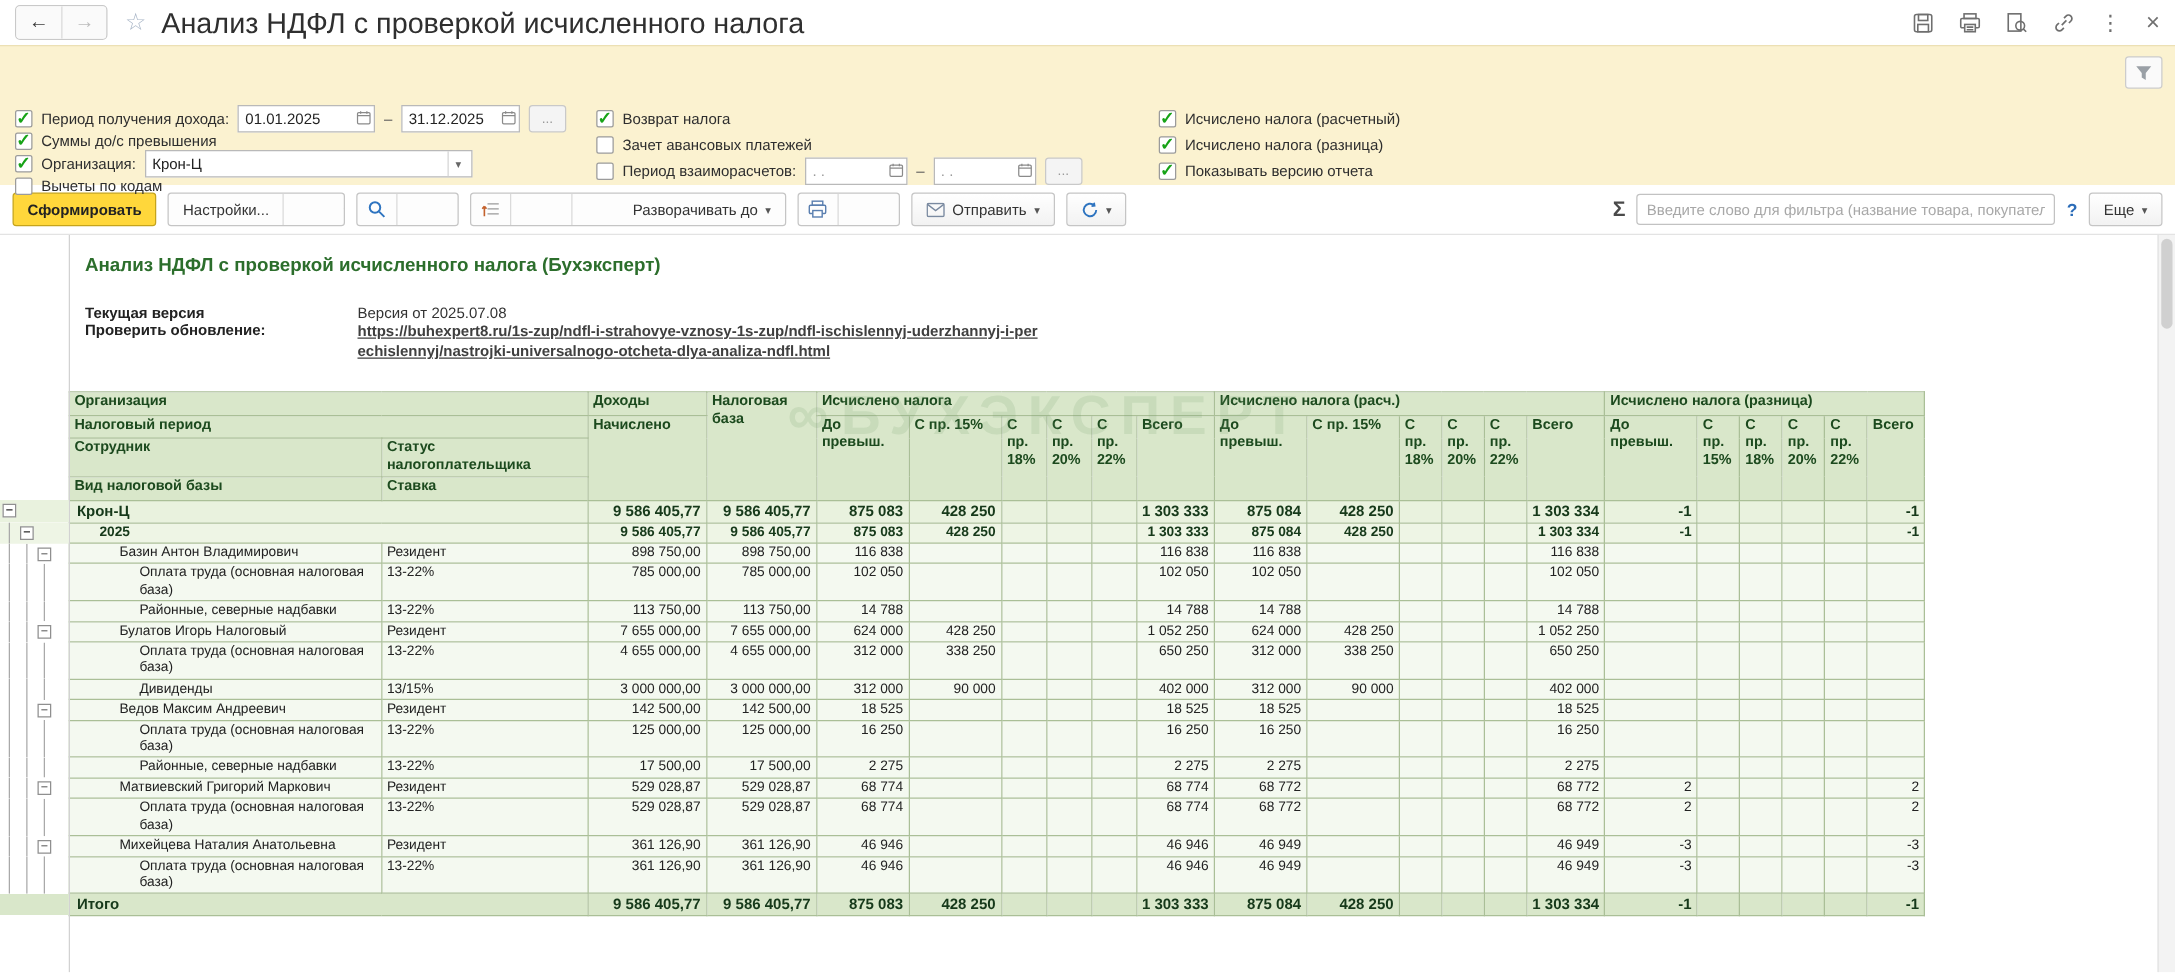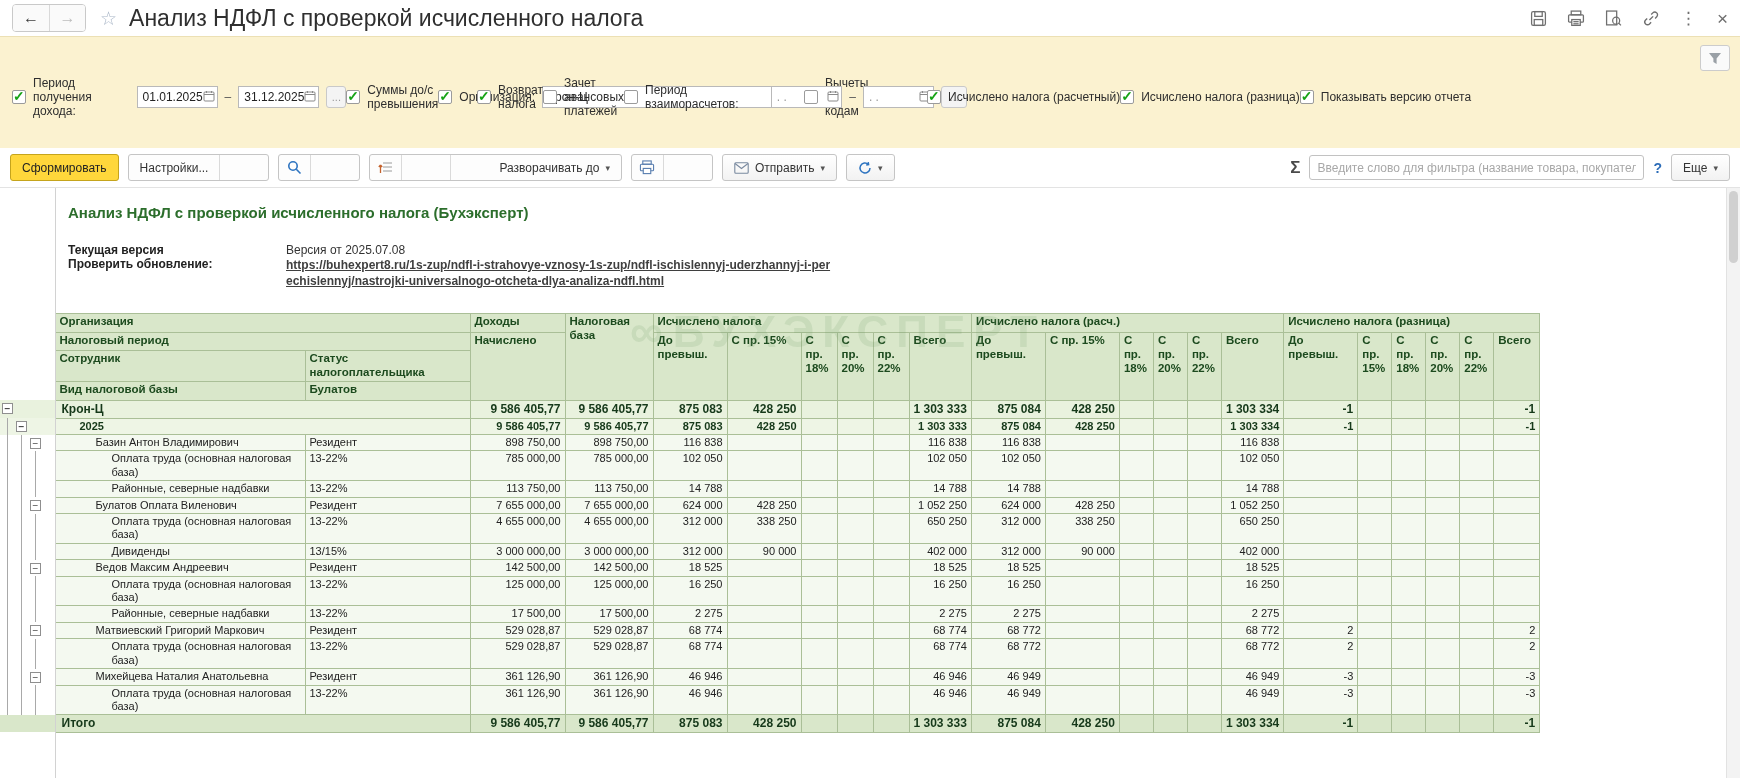--- a/index.html
+++ b/index.html
@@ -18,21 +18,21 @@
   .nav-btn.disabled { color:#bdbdbd; border-left:1px solid #d9d9d9; }
   .star { color:#a9b6c7; font-size:19px; margin:0 12px 0 14px; }
   .win-title { font-size:23px; color:#2f2f2f; }
   .tb-icons { margin-left:auto; display:flex; gap:20px; align-items:center; color:#6f6f6f; }
   .tb-icons svg { display:block; }
   .glyph { font-size:17px; color:#6f6f6f; line-height:1; }
 
   
   .filter { height:112px; background:#fbf2d0; border-top:1px solid #ece0b4; position:relative;
             display:flex; padding:7px 12px 0 12px; }
-  .fcol { display:flex; flex-direction:row;margin-top:40px; }
+  .fcol { display:flex; flex-direction:column;margin-top:40px; }
   .fcol1 { width:465px; } .fcol2 { width:450px; } .fcol3 { flex:1; }
   .frow { height:26px; display:flex; align-items:center; gap:7px; font-size:12px; color:#2e2e2e; }
   .cb { width:14px; height:14px; border:1px solid #9b9b9b; background:#fff; border-radius:2px;
         position:relative; flex:0 0 auto; }
   .cb.checked::after { content:"✓"; position:absolute; left:0px; top:-3px; font-size:14px;
         font-weight:bold; color:#17a317; }
   .tfield { height:22px; border:1px solid #b9b9b9; background:#fff; display:flex; align-items:center;
         padding:0 2px 0 5px; font-size:12px; color:#222; }
   .tfield .val { flex:1; }
   .tfield .muted { color:#9a9a9a; }
@@ -43,21 +43,21 @@
         color:#9a9a9a; display:flex; align-items:center; justify-content:center; font-size:11px; }
   .dash { color:#555; }
   .funnel-btn { position:absolute; right:10px; top:8px; width:30px; height:26px; border:1px solid #ccc;
         border-radius:3px; background:#fafafa; display:flex; align-items:center; justify-content:center; }
 
   
   .toolbar { height:40px; display:flex; align-items:center; gap:9px; padding:0 10px;
              background:#fff; border-bottom:1px solid #e3e3e3; }
   .btn { height:27px; border:1px solid #c5c5c5; border-radius:3px; background:linear-gradient(#ffffff,#f2f2f2);
          display:inline-flex; align-items:center; gap:6px; padding:0 11px; font-size:12px; color:#333; }
-  .btn.primary { background:#ffd73b; border-color:#c5a41c; font-weight:normal; color:#222; }
+  .btn.primary { background:#ffd73b; border-color:#c5a41c; font-weight:bold; color:#222; }
   .btn-group { display:inline-flex; height:27px; border:1px solid #c5c5c5; border-radius:3px;
                overflow:hidden; background:#fdfdfd; align-items:stretch; }
   .btn-group > * { border:none; border-radius:0; background:transparent; height:auto; }
   .btn-group > * + * { border-left:1px solid #dadada;padding-left:48px; }
   .icon-btn { width:31px; display:inline-flex; align-items:center; justify-content:center; }
   .caret::after { content:"▾"; font-size:9px; color:#555; }
   .tb-right { margin-left:auto; display:flex; align-items:center; gap:9px; }
   .sigma { font-size:17px; font-weight:bold; color:#4a4a4a; }
   .filter-input { width:335px; height:25px; border:1px solid #c2c2c2; border-radius:3px; padding:0 7px;
                   font-size:12px; color:#444; font-family:"Liberation Sans",sans-serif; }
@@ -142,21 +142,21 @@
     <span class="glyph">⋮</span>
     <span class="glyph" style="font-size:19px;">×</span>
   </div>
 </div>
 
 <div class="filter">
   <div class="fcol fcol1">
     <div class="frow">
       <span class="cb checked"></span>
       <span>Период получения дохода:</span>
-      <span class="tfield" style="width:95px">
+      <span class="tfield" style="width:110px">
         <span class="val">01.01.2025</span>
         <span class="dd-cal">
           <svg width="12" height="12" viewBox="0 0 12 12" fill="none" stroke="#8a8a8a" stroke-width="1">
               <rect x="1" y="2" width="10" height="9" rx="1"></rect>
               <line x1="1" y1="4.5" x2="11" y2="4.5"></line>
               <line x1="3.5" y1="1" x2="3.5" y2="3"></line>
               <line x1="8.5" y1="1" x2="8.5" y2="3"></line>
             </svg>
         </span>
       </span>
@@ -424,21 +424,21 @@
             <th rowspan="3">С пр. 20%</th>
             <th rowspan="3">С пр. 22%</th>
             <th rowspan="3">Всего</th>
           </tr>
           <tr style="height: 30px;">
             <th>Сотрудник</th>
             <th>Статус налогоплательщика</th>
           </tr>
           <tr style="height: 19px;">
             <th>Вид налоговой базы</th>
-            <th>Булатов</th>
+            <th>Ставка</th>
           </tr>
         </thead>
         <tbody>
           <tr class="lvl1">
             <td class="gutter">
               <div class="mk" style="left: 2px;"></div>
             </td>
             <td class="cell-name pl1" colspan="2">Крон-Ц</td>
             <td class="cell-num">9 586 405,77</td>
             <td class="cell-num">9 586 405,77</td>
@@ -574,21 +574,21 @@
             <td class="cell-num"></td>
             <td class="cell-num"></td>
             <td class="cell-num"></td>
           </tr>
           <tr class="lvl3">
             <td class="gutter">
               <i class="vl" style="left: 7px;"></i>
               <i class="vl" style="left: 21px;"></i>
               <div class="mk" style="left: 30px;"></div>
             </td>
-            <td class="cell-name pl3">Булатов Оплата Виленович</td>
+            <td class="cell-name pl3">Булатов Игорь Налоговый</td>
             <td class="cell-status">Резидент</td>
             <td class="cell-num">7 655 000,00</td>
             <td class="cell-num">7 655 000,00</td>
             <td class="cell-num">624 000</td>
             <td class="cell-num">428 250</td>
             <td class="cell-num"></td>
             <td class="cell-num"></td>
             <td class="cell-num"></td>
             <td class="cell-num">1 052 250</td>
             <td class="cell-num">624 000</td>

